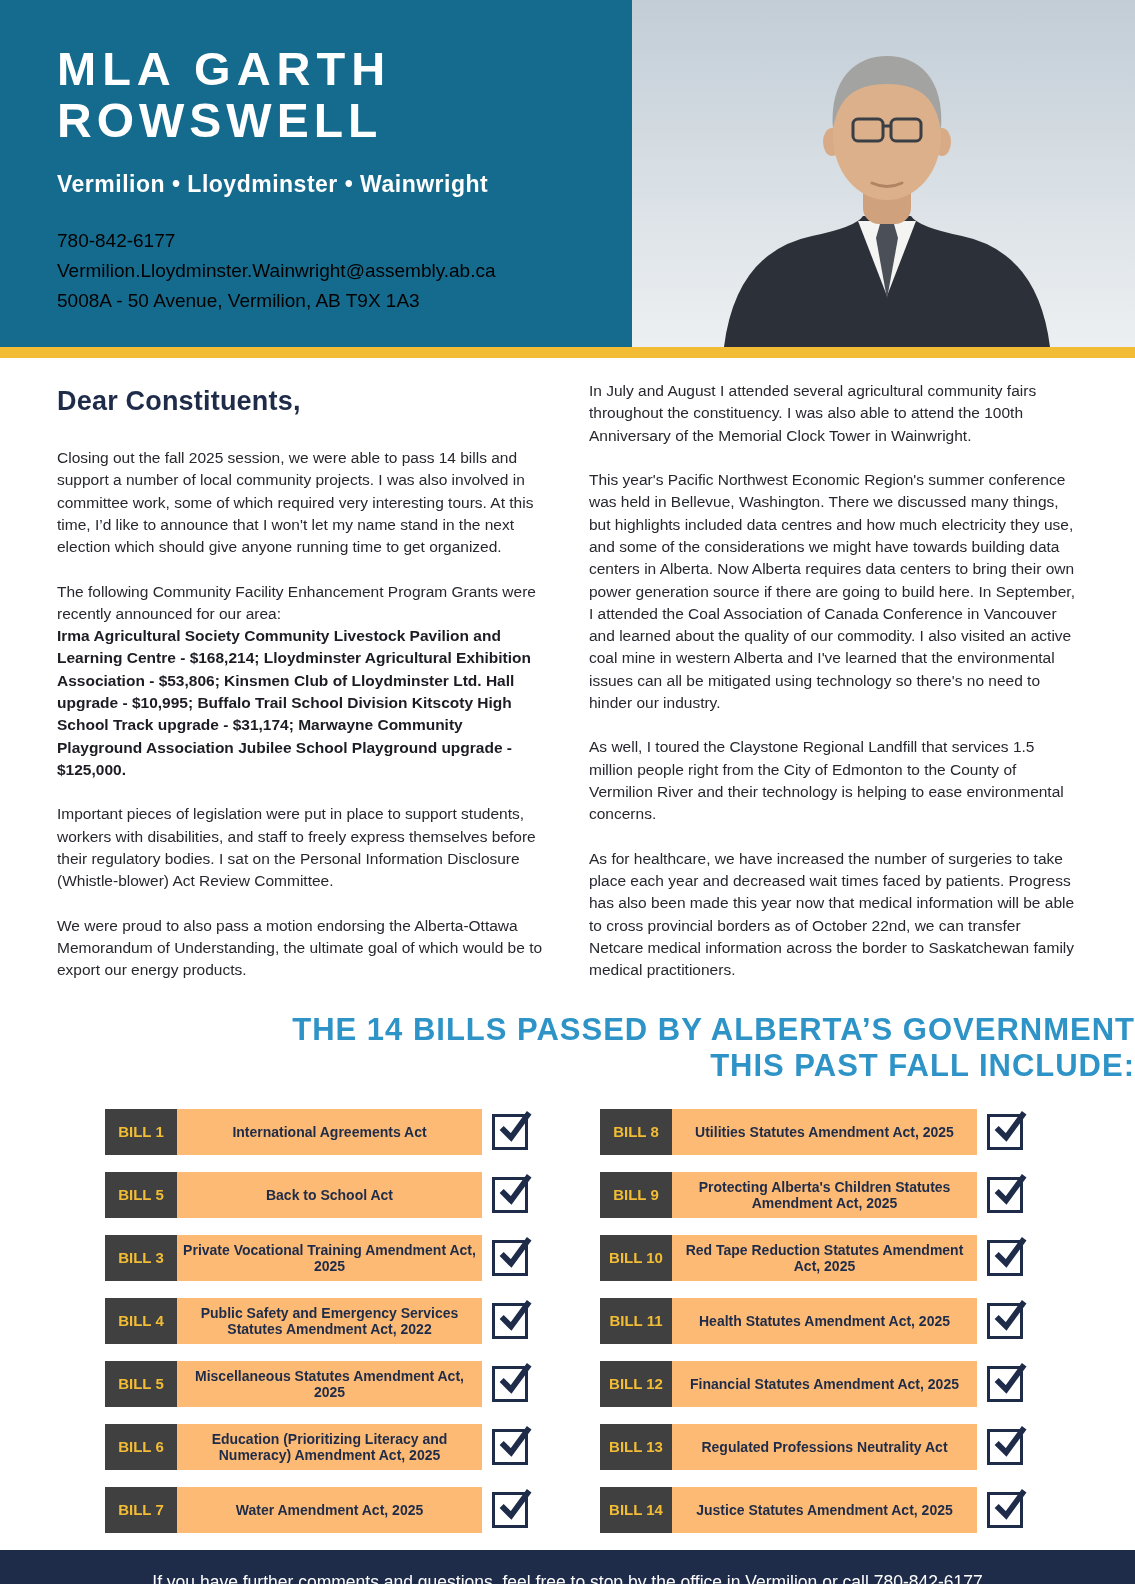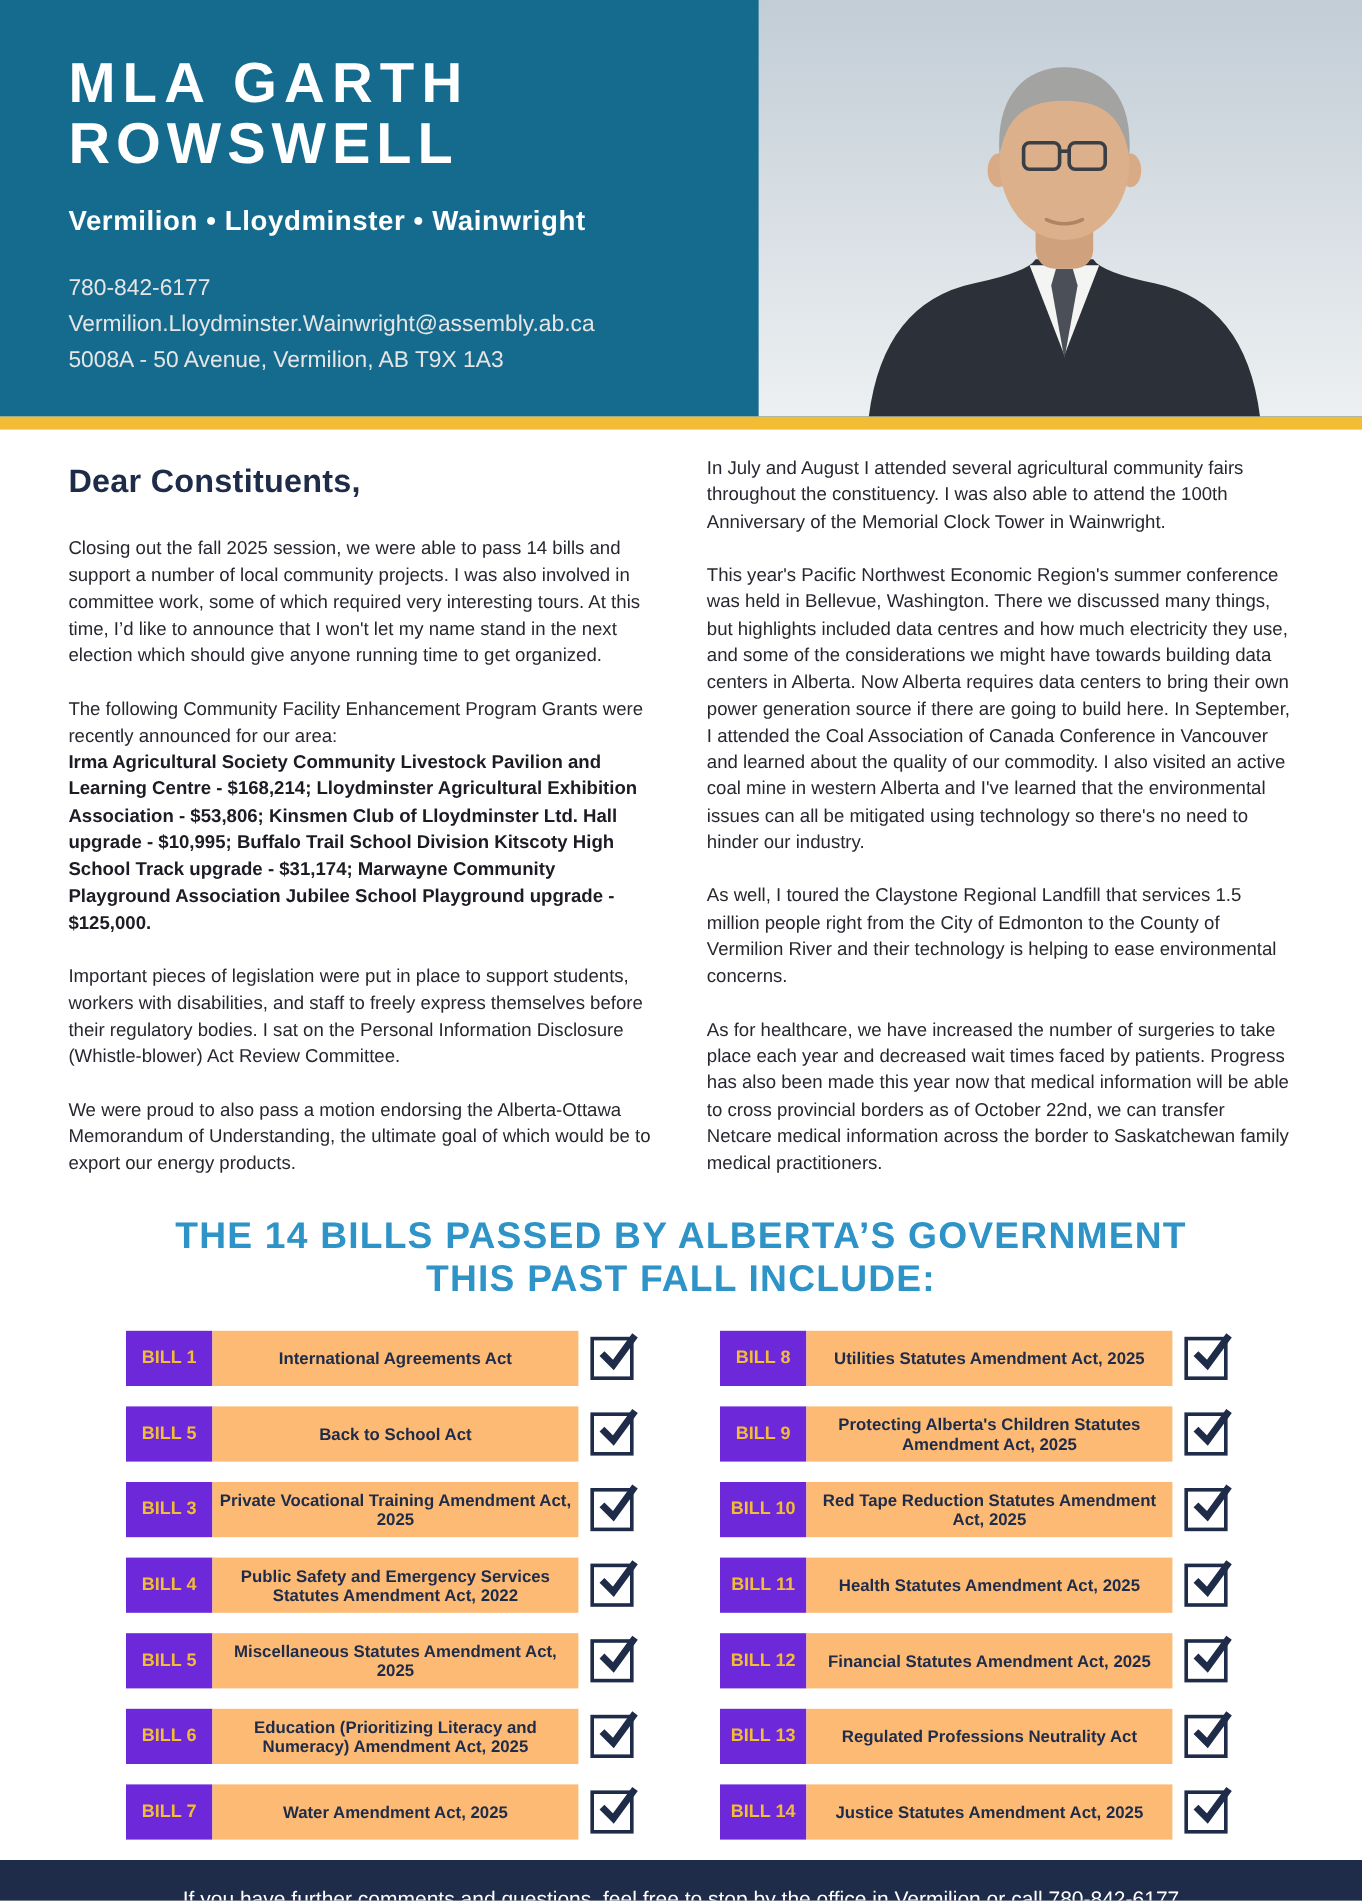--- a/index.html
+++ b/index.html
@@ -8,41 +8,41 @@
     width:1135px; height:1584px; margin:0 auto; background:#ffffff;
     display:flex; flex-direction:column; overflow:hidden; position:relative;
   }
 
   
   .header { position:relative; height:347px; background:#156b8e; flex:0 0 auto; color:#ffffff; }
   .header-text { position:absolute; left:57px; top:44px; }
   .title-line1 { font-size:47px; font-weight:800; letter-spacing:6px; line-height:1.05; }
   .title-line2 { font-size:48px; font-weight:800; letter-spacing:5px; line-height:1.0; margin-top:4px; }
   .region { font-size:23px; font-weight:700; letter-spacing:0.5px; margin-top:26px; }
-  .contact { margin-top:28px; font-size:19px; line-height:30px; color:#e5e5e5; font-weight:400; }
+  .contact { margin-top:28px; font-size:19px; line-height:30px; color:#000000; font-weight:400; }
   .photo { position:absolute; right:0; top:0; width:503px; height:347px; }
   .photo svg { display:block; width:100%; height:100%; }
 
   .stripe { height:11px; background:#f2bc35; flex:0 0 auto; }
 
   
   .letter { display:flex; gap:42px; padding:16px 56px 0 57px; flex:0 0 auto;align-items:flex-end; }
   .col { flex:1; }
   .salutation { font-size:27px; font-weight:800; color:#1e2b49; margin-bottom:30px; letter-spacing:0.2px; }
   .letter p { font-size:15.5px; line-height:1.44; color:#27272f; margin-bottom:22px; }
   .bold-part { font-weight:700; color:#1c1c24; display:block; }
   .col-right p:first-child { margin-top:6px; }
 
   
-  .bills-heading { text-align:center; color:#2e93c6; font-weight:800; font-size:31px;
+  .bills-heading { text-align:right; color:#2e93c6; font-weight:800; font-size:31px;
                    line-height:1.18; letter-spacing:1px; margin-top:8px; flex:0 0 auto; }
   .bills { display:flex; gap:72px; padding:24px 112px 0 105px; flex:1 1 auto; }
   .bills-col { flex:1; display:flex; flex-direction:column; }
   .bill-row { display:flex; align-items:center; margin-bottom:17px; }
-  .bill-label { flex:0 0 72px; height:46px; background:#6d28d9; color:#f2bc35;
+  .bill-label { flex:0 0 72px; height:46px; background:#404040; color:#f2bc35;
                 font-weight:700; font-size:15px; display:flex; align-items:center; justify-content:center; }
   .bill-name { flex:1 1 auto; height:46px; background:#fdba74; color:#1e2b49;
                font-weight:700; font-size:14px; line-height:1.15; text-align:center;
                display:flex; align-items:center; justify-content:center; padding:0 6px; }
   .bill-check { flex:0 0 36px; width:36px; height:36px; margin-left:10px; background:#ffffff;
                 border:3px solid #1e2b49; position:relative; }
   .bill-check svg { position:absolute; top:-8px; left:0px; width:38px; height:38px; overflow:visible; }
   .bill-check path { stroke:#1e2b49; stroke-width:6; fill:none; }
 
   

